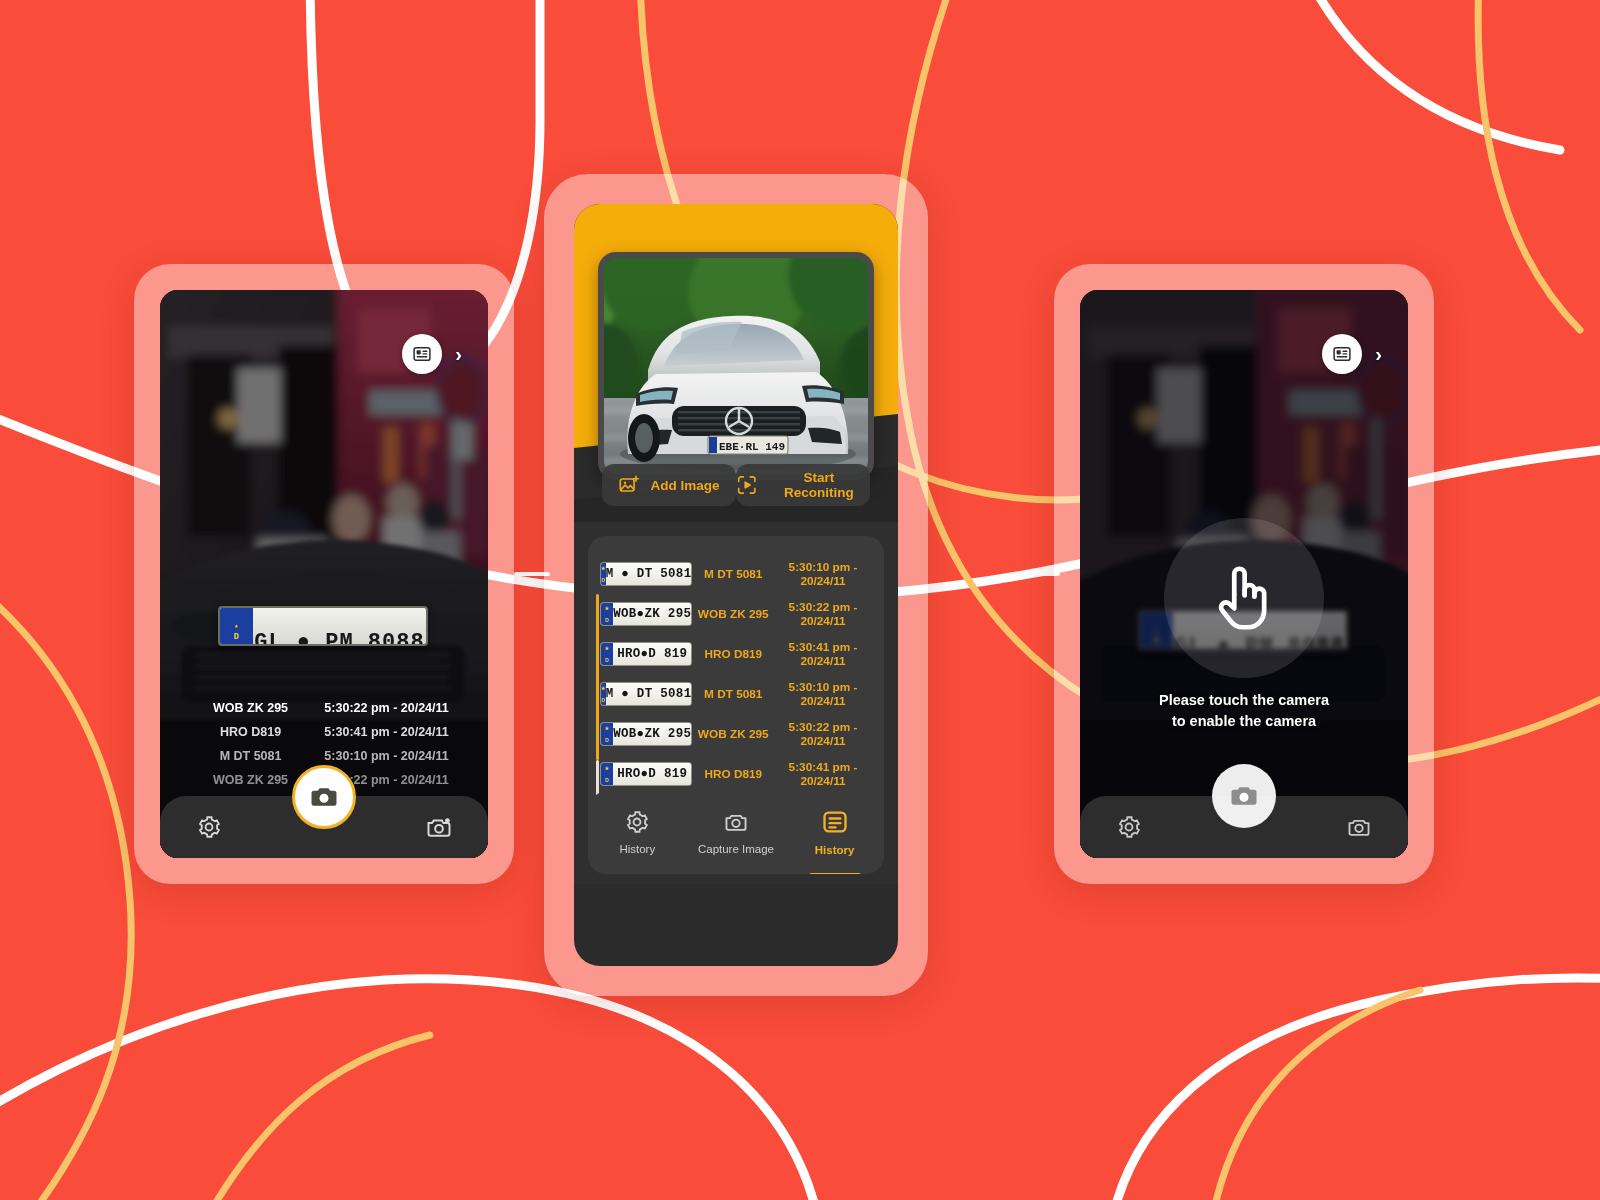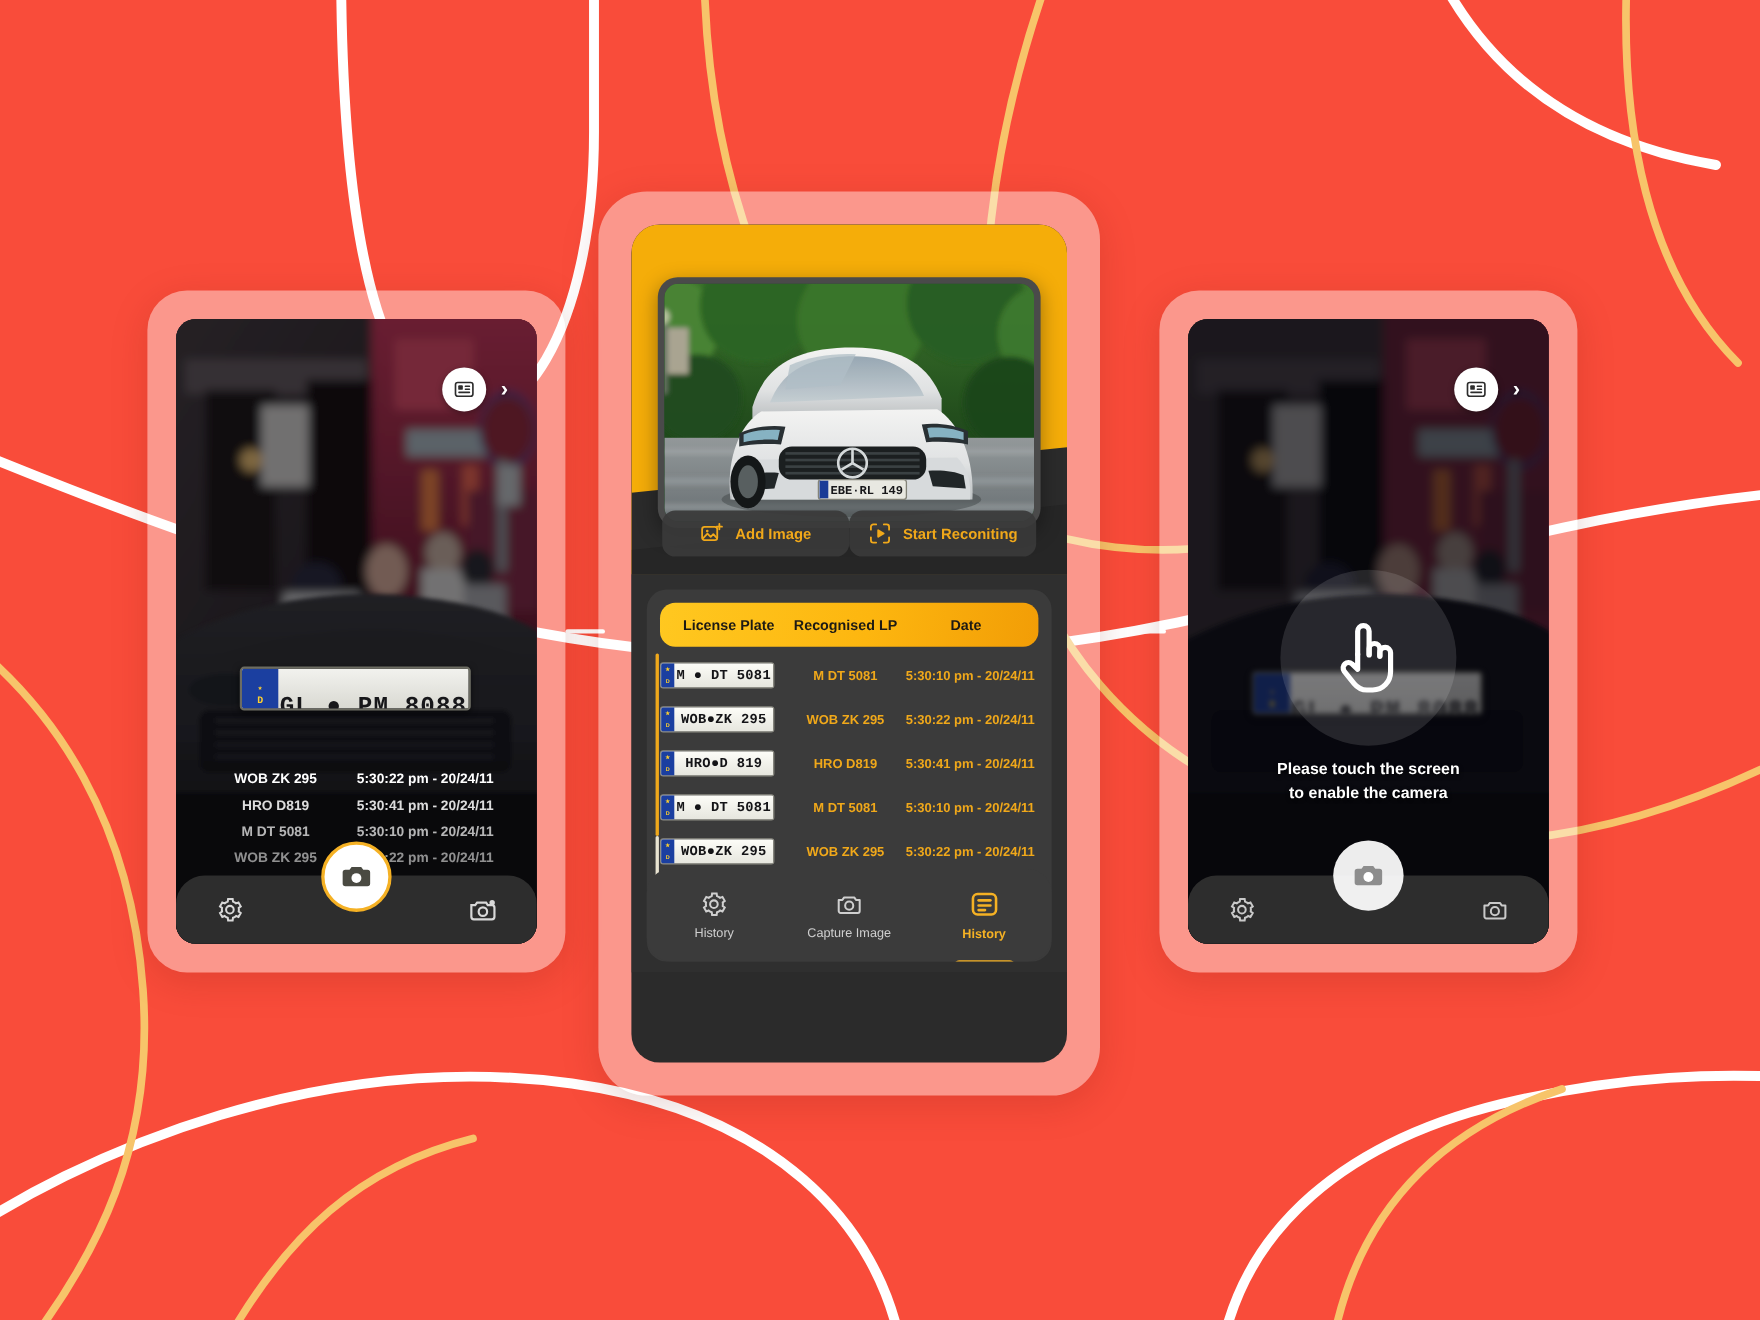--- a/index.html
+++ b/index.html
@@ -31,21 +31,21 @@
     overflow: hidden;
     position: relative;
     background: #141414;
   }
 
   
   #phone-left  { left: 134px; top: 264px; width: 380px; height: 620px; }
   
   #phone-right { left: 1054px; top: 264px; width: 380px; height: 620px; }
   
-  #phone-center{ left: 544px; top: 174px; width: 456px; height: 822px; border-radius: 44px; padding: 30px 30px; }
+  #phone-center{ left: 544px; top: 174px; width: 384px; height: 822px; border-radius: 44px; padding: 30px 30px; }
   #phone-center .screen { border-radius: 26px; background: #2b2b2b; }
 
   
   .street { position: absolute; inset: 0; overflow: hidden; }
   .street svg { position: absolute; inset: 0; width: 100%; height: 100%; display:block; }
 
   
   .photo-plate {
     position: absolute;
     border-radius: 4px;
@@ -521,25 +521,20 @@
       </div>
 
       <div class="c-body">
         <div class="table-card">
 
           <div class="scroll-track">
             <div class="scroll-thumb"></div>
             <div class="scroll-rest"></div>
           </div>
 
-          <div class="t-head">
-            <span class="c1">License Plate</span>
-            <span class="c2">Recognised LP</span>
-            <span class="c3">Date</span>
-          </div>
 
           <div class="t-rows">
 
             <div class="t-row">
               <span class="c1">
                   <span class="mini-plate">
                 <span class="eu">
                       <span>★</span>
                       <span>D</span>
                     </span>
@@ -704,21 +699,21 @@
       </div>
 
       <div class="touch-prompt">
         <div class="touch-circle">
           <svg width="78" height="78" viewBox="0 0 24 24" fill="none" stroke="#ffffff" stroke-width="1.45" stroke-linecap="round" stroke-linejoin="round">
             <path d="M9 11V4.6a1.6 1.6 0 013.2 0V11"></path>
             <path d="M12.2 11.2V9.5a1.5 1.5 0 013 0v1.9"></path>
             <path d="M15.2 11.6v-1a1.5 1.5 0 013 0v5.2c0 2.9-2.1 5.2-5 5.2h-1.6c-1.5 0-2.7-.7-3.6-1.8L5.2 15.7a1.5 1.5 0 012.2-2l1.6 1.5V11"></path>
           </svg>
         </div>
-        <div class="touch-text">Please touch the screen</div>
+        <div class="touch-text">Please touch the camera</div>
         <div class="touch-text">to enable the camera</div>
       </div>
 
       <div class="top-chip">
         <svg width="20" height="20" viewBox="0 0 24 24">
           <rect x="2.5" y="4.5" width="19" height="15" rx="2.5" fill="none" stroke="#2c2c2c" stroke-width="1.8"></rect>
           <rect x="5.5" y="7.5" width="5" height="5" rx="1" fill="#2c2c2c"></rect>
           <rect x="12.5" y="7.8" width="6" height="1.7" rx=".8" fill="#2c2c2c"></rect>
           <rect x="12.5" y="11" width="6" height="1.7" rx=".8" fill="#2c2c2c"></rect>
           <rect x="5.5" y="14.4" width="13" height="1.7" rx=".8" fill="#2c2c2c"></rect>

